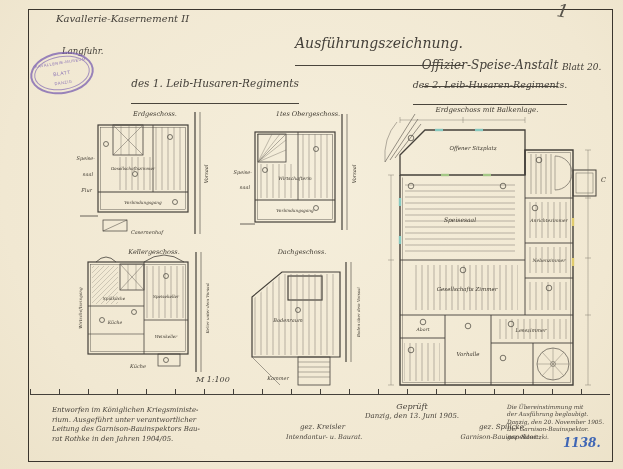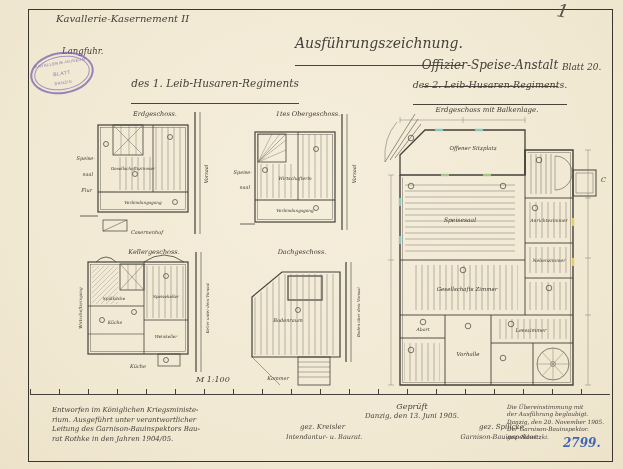--- a/index.html
+++ b/index.html
@@ -346,15 +346,15 @@
   </div>
 
   <div class="note" style="left:507px;top:404px;width:103px;font-size:5.8px;line-height:7.4px;">
     <div>Die Übereinstimmung mit</div>
     <div>der Ausführung beglaubigt.</div>
     <div>Danzig, den 20. November 1905.</div>
     <div>Der Garnison-Bauinspektor.</div>
     <div>gez. Nowitzki.</div>
   </div>
 
-  <div class="t blue" style="left:563px;top:436px;font-size:12px;font-weight:bold;">2799.</div>
+  <div class="t blue" style="left:563px;top:436px;font-size:12px;font-weight:bold;">1138.</div>
 
 </div>
 
 </body></html>

